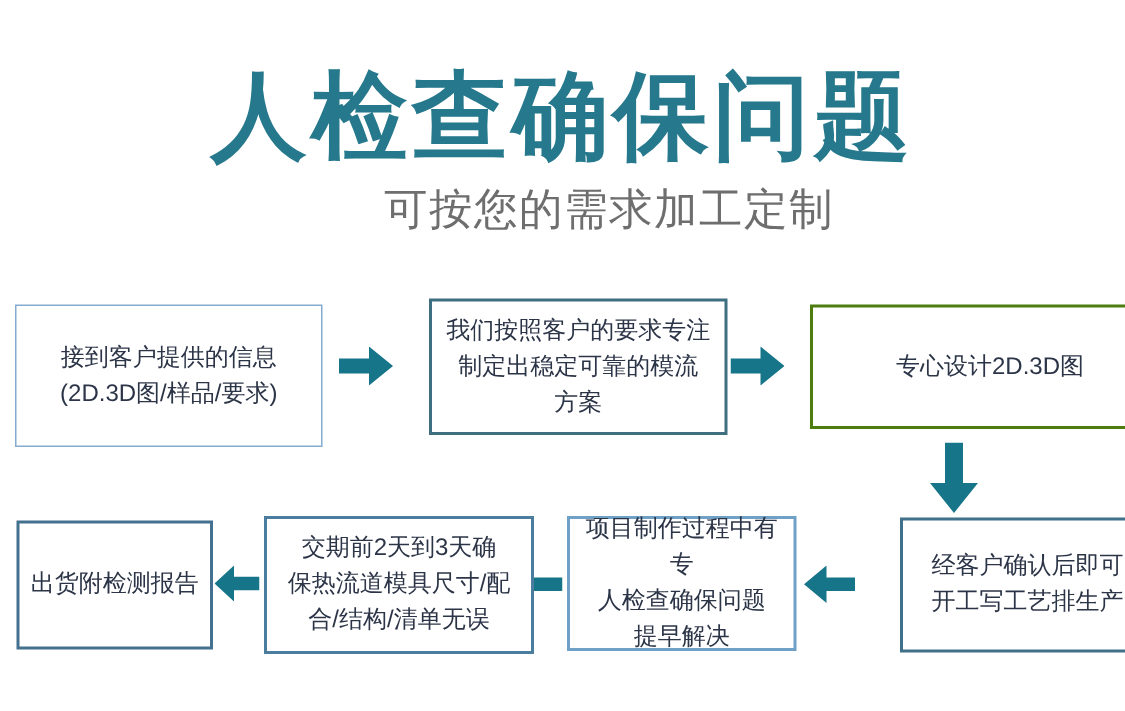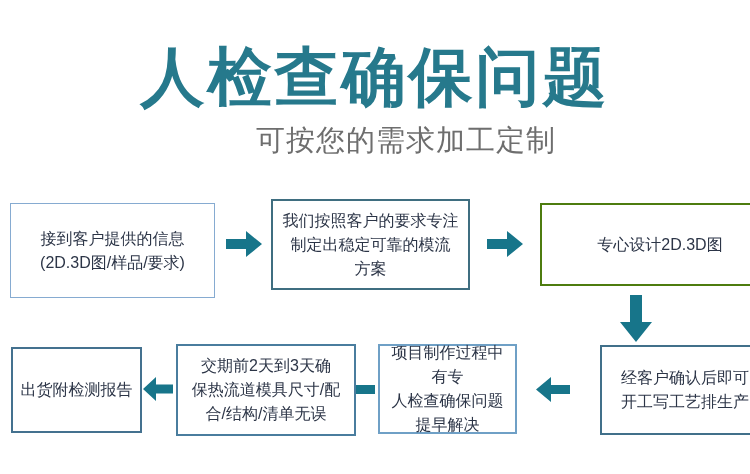--- a/index.html
+++ b/index.html
@@ -52,25 +52,25 @@
   .box .txt {
     white-space: pre-line;
     color: #2c3547;
     font-size: 16px;
     line-height: 24px;
     font-weight: 400;
     padding: 0 6px;
   }
   
   .b1 { left: 10px;  top: 203px; width: 205px; height: 95px; border: 1px solid #86abd1; }
-  .b2 { left: 271px; top: 199px; width: 199px; height: 91px; border: 2px solid #3f6e80; }
+  .b2 { left: 286px; top: 199px; width: 199px; height: 91px; border: 2px solid #3f6e80; }
   .b3 { left: 540px; top: 203px; width: 240px; height: 83px; border: 2px solid #4d7c0f; }
   
   .b4 { left: 600px; top: 345px; width: 170px; height: 90px; border: 2px solid #41708a; }
-  .b5 { left: 378px; top: 344px; width: 139px; height: 90px; border: 2px solid #6fa0c6; }
+  .b5 { left: 378px; top: 344px; width: 153px; height: 90px; border: 2px solid #6fa0c6; }
   .b6 { left: 176px; top: 344px; width: 180px; height: 92px; border: 2px solid #4a7d9e; }
   .b7 { left: 11px;  top: 347px; width: 131px; height: 86px; border: 2px solid #44718f; justify-content: center; }
   .arrow {
     position: absolute;
     line-height: 0;
   }
   .ar1 { left: 226px; top: 231px; }
   .ar2 { left: 487px; top: 231px; }
   .ad  { left: 620px; top: 295px; }
   .al1 { left: 536px; top: 377px; }

